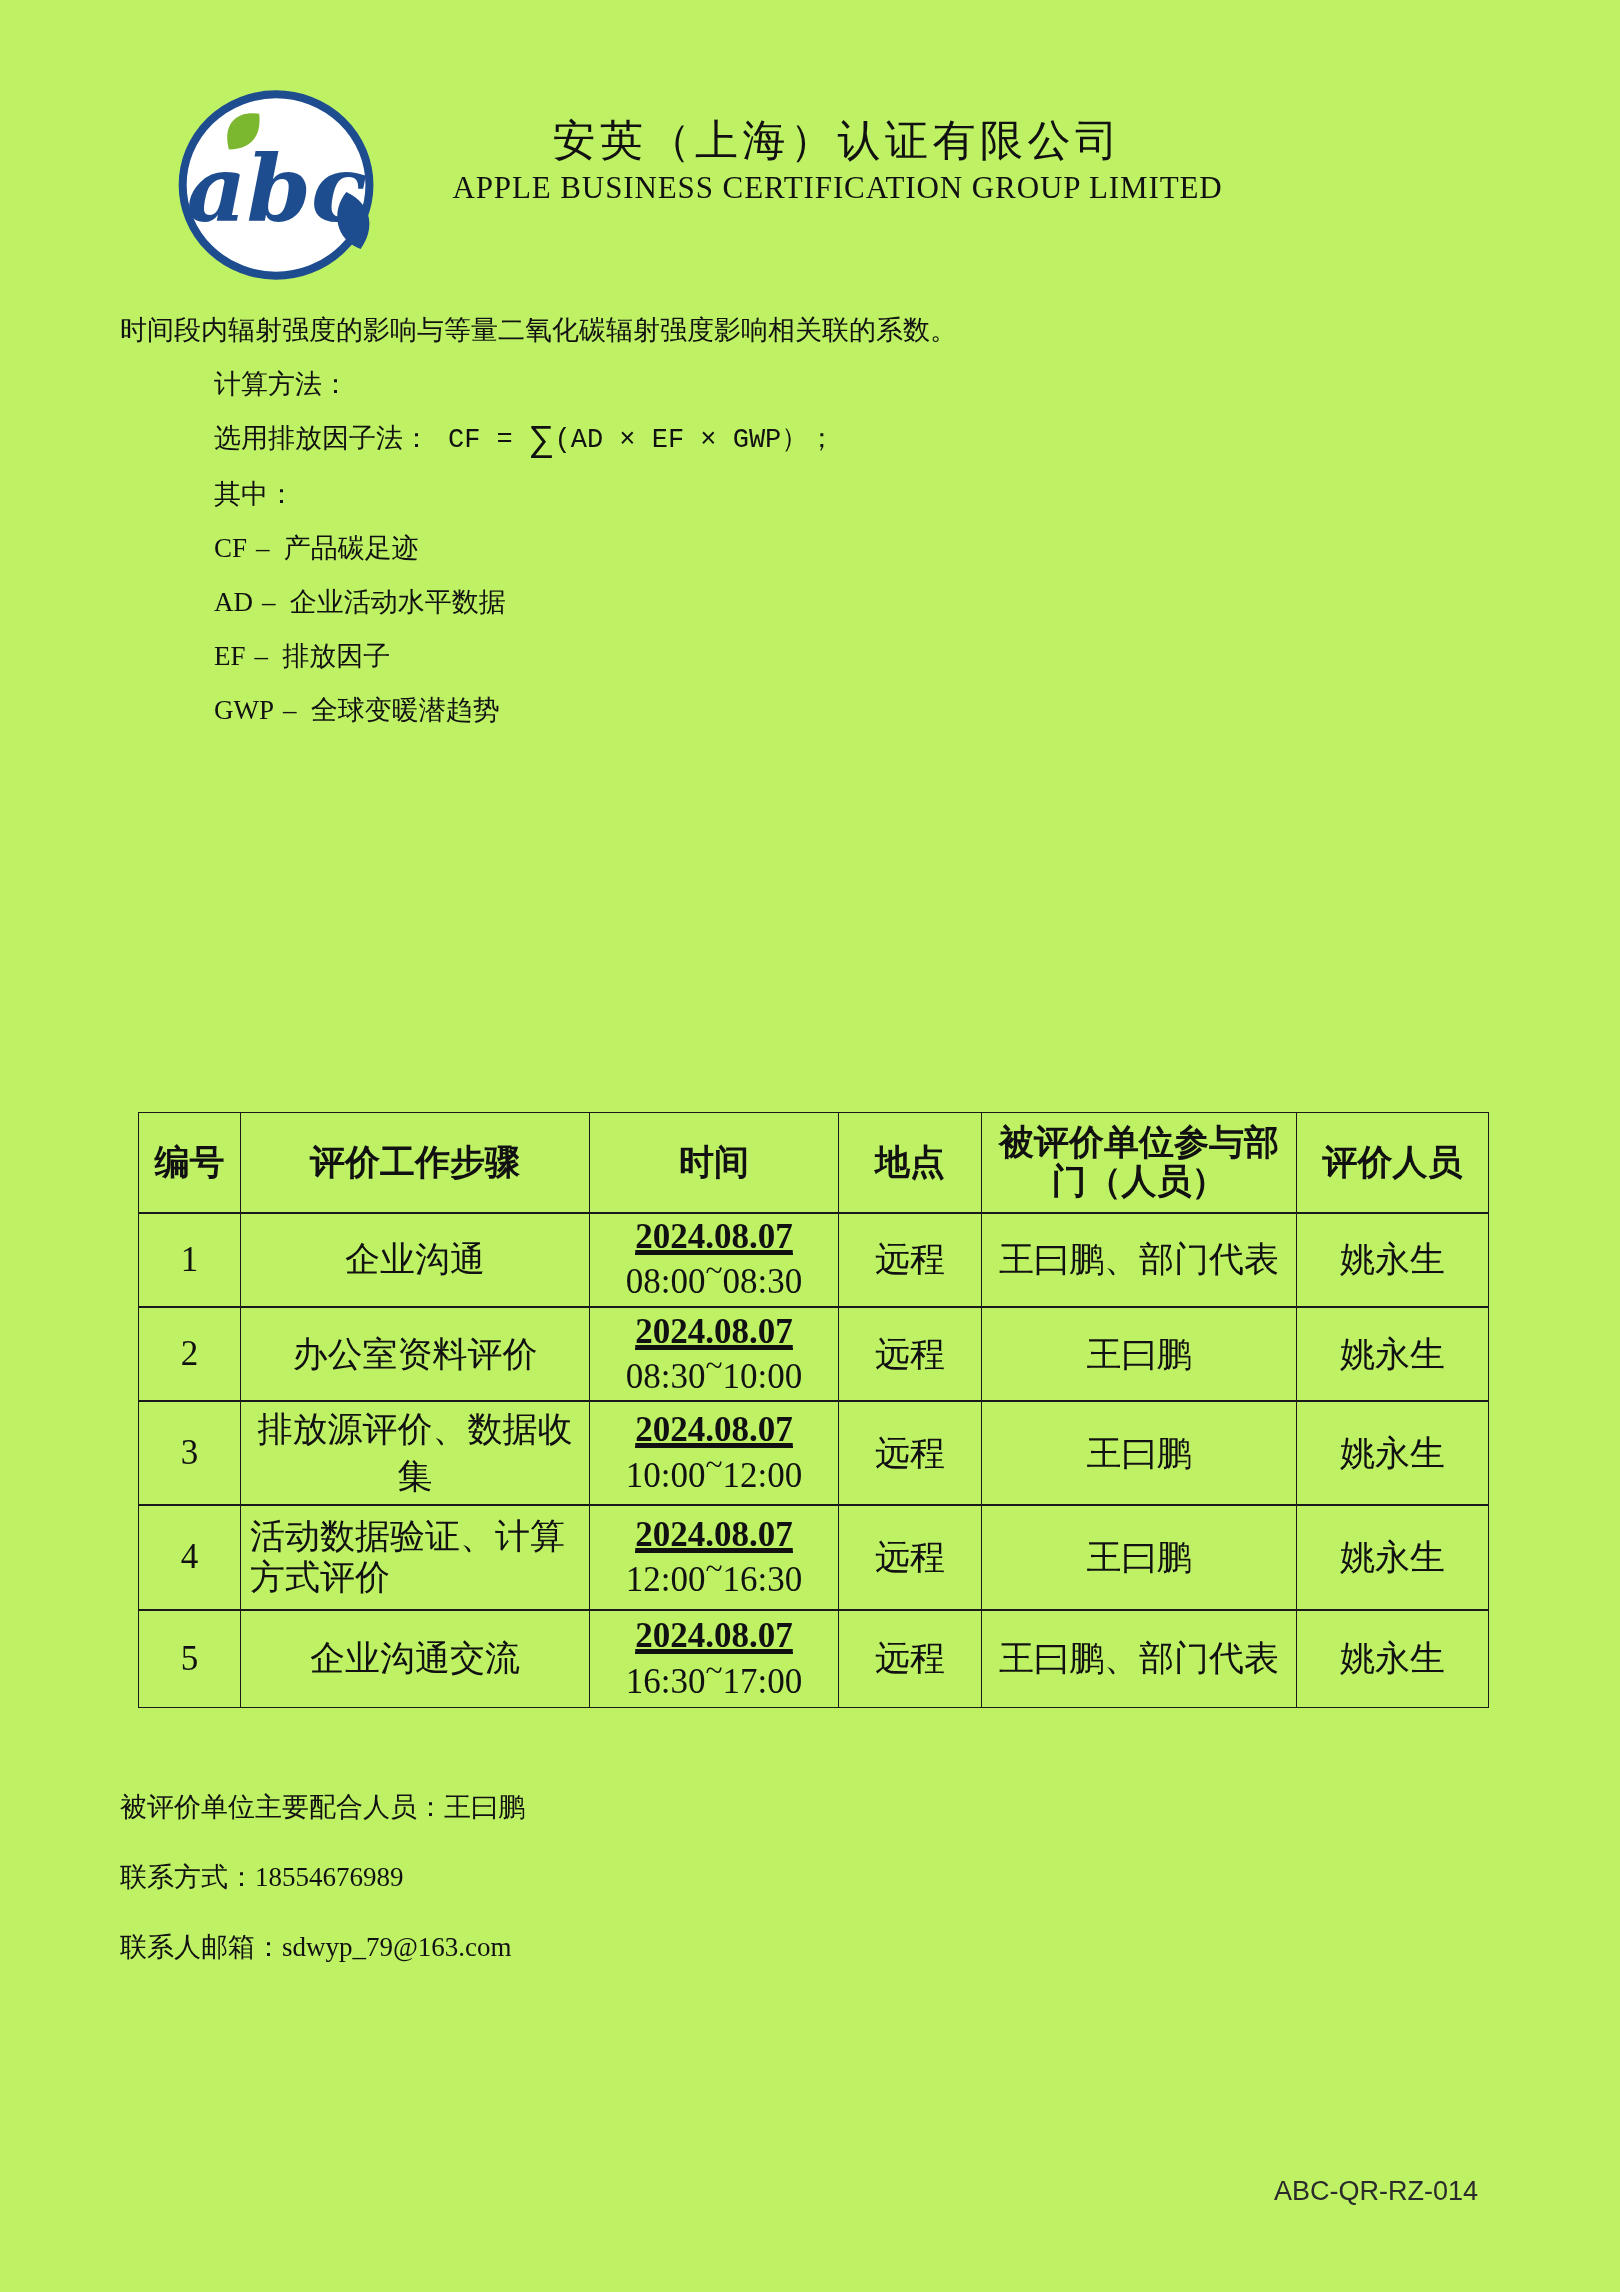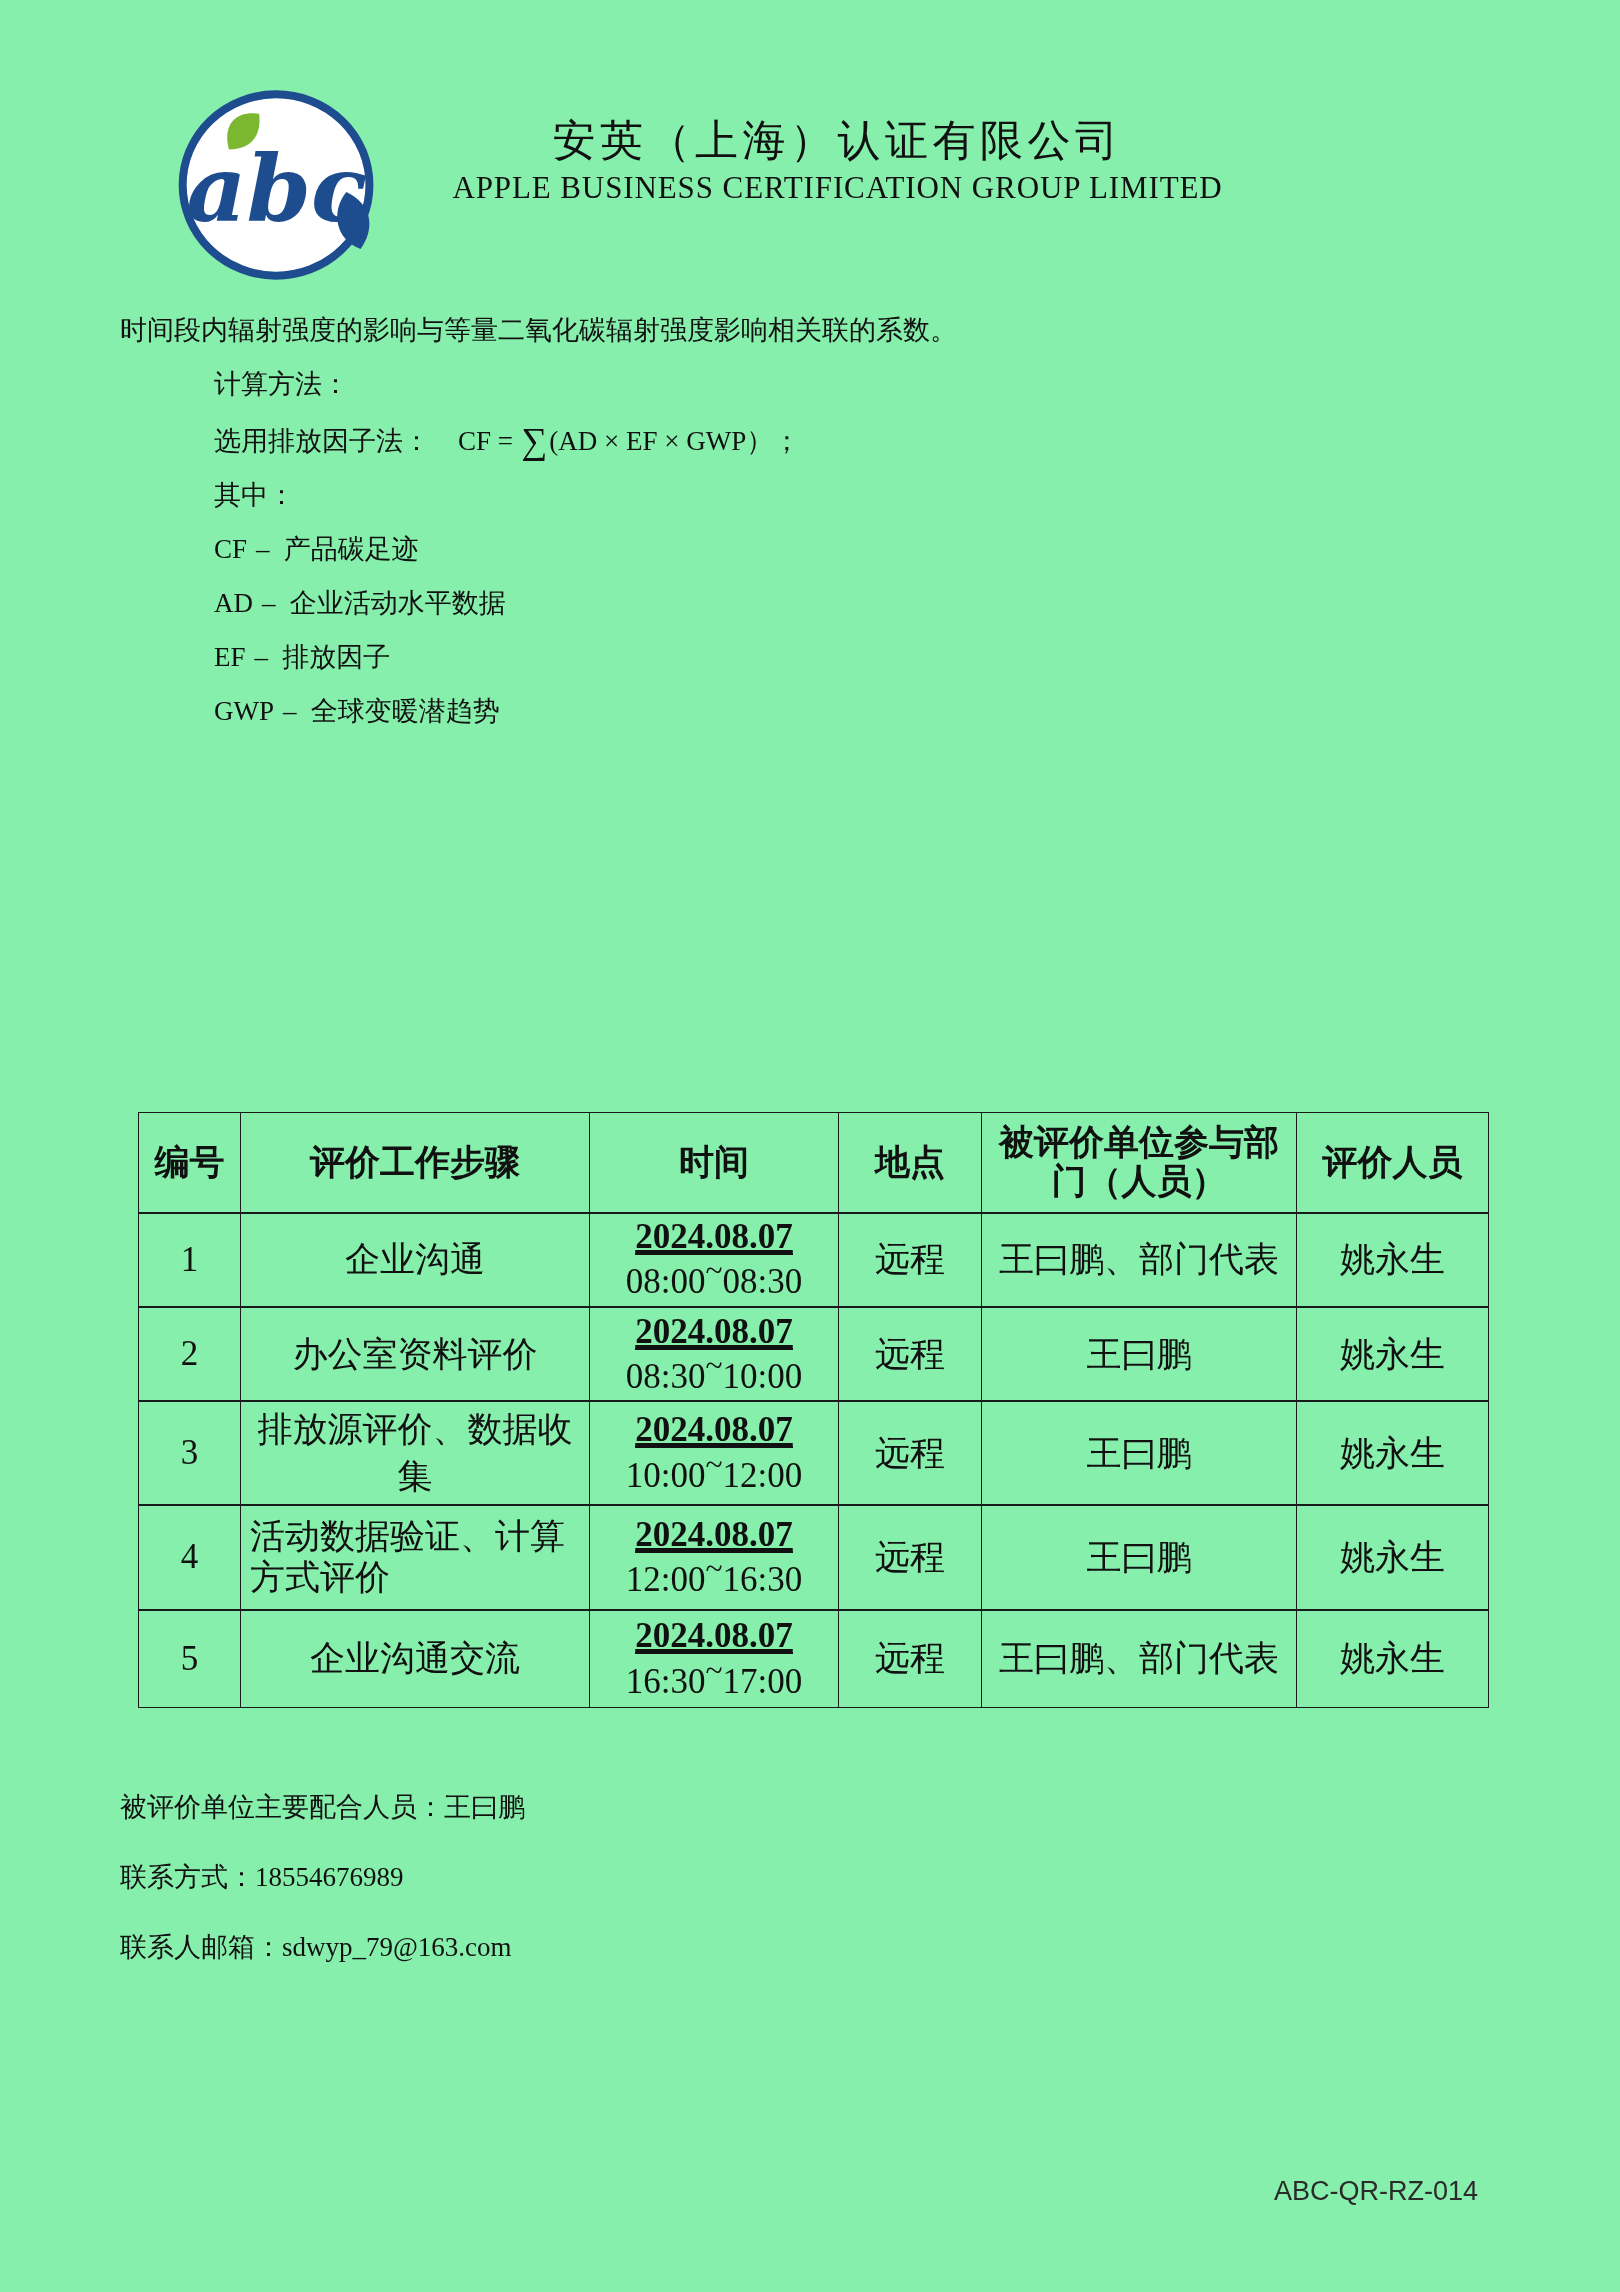--- a/index.html
+++ b/index.html
@@ -2,21 +2,21 @@
 <html style="font-size:14.3px"><head>
 <meta charset="utf-8">
 <style>
   * { margin: 0; padding: 0; box-sizing: border-box; }
   html, body { background: #888; }
   .page {
     position: relative;
     width: 1621px;
     height: 2293px;
     margin: 0 auto;
-    background: #86efac;
+    background: #bef264;
     font-family: "Liberation Serif", "DejaVu Serif", serif;
     color: #111111;
     overflow: hidden;
   }
 
   
   .logo {
     position: absolute;
     left: 172px; top: 87px;
     width: 209px; height: 196px;
@@ -44,22 +44,23 @@
   
   .intro {
     position: absolute;
     left: 120px; top: 303px;
     width: 1408px;
     font-size: 27px;
   }
   .intro p { line-height: 54px; }
   .intro p.ind { padding-left: 94px; }
   .formula {
-    margin-left: 28px;
+    margin-left: 18px;
     white-space: nowrap;
+    font-family: Liberation Mono, monospace;
   }
   .sigma {
     font-size: 1.35em;
     position: relative;
     top: 2.7px;
     margin: 0 1.8px;
   }
   .def .dash { margin: 0 14.3px 0 9px; }
 
   

